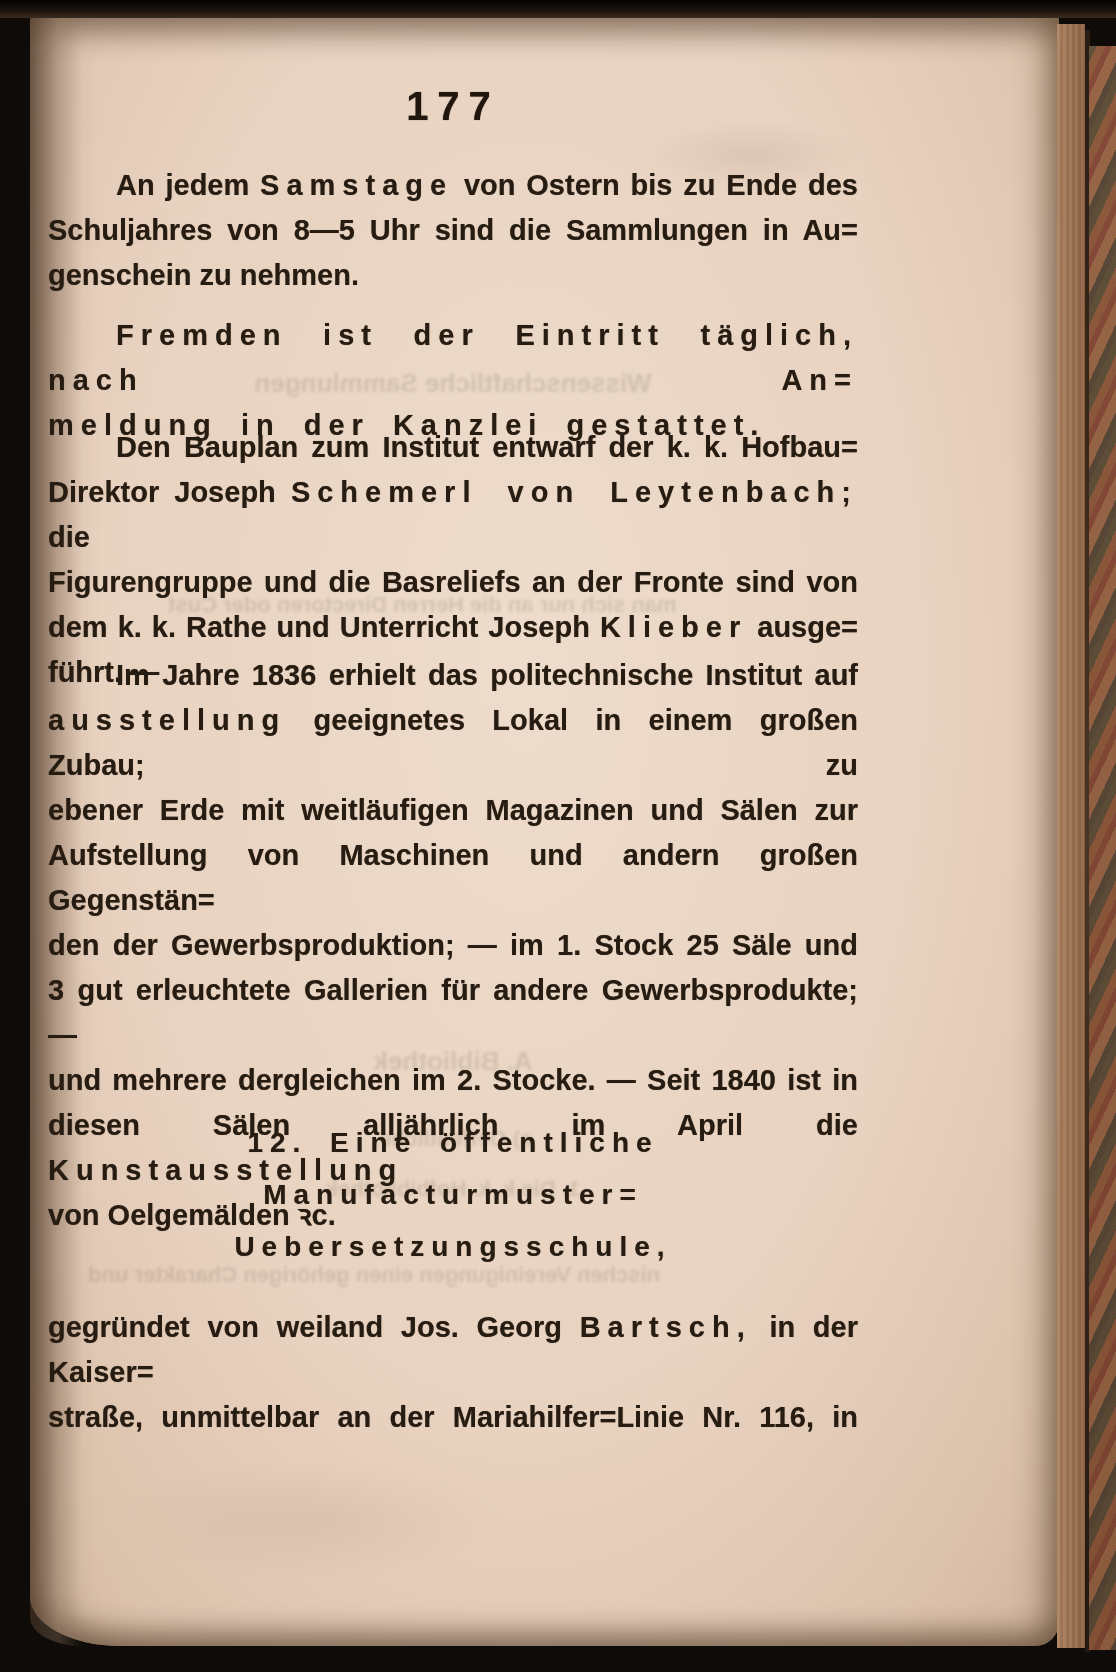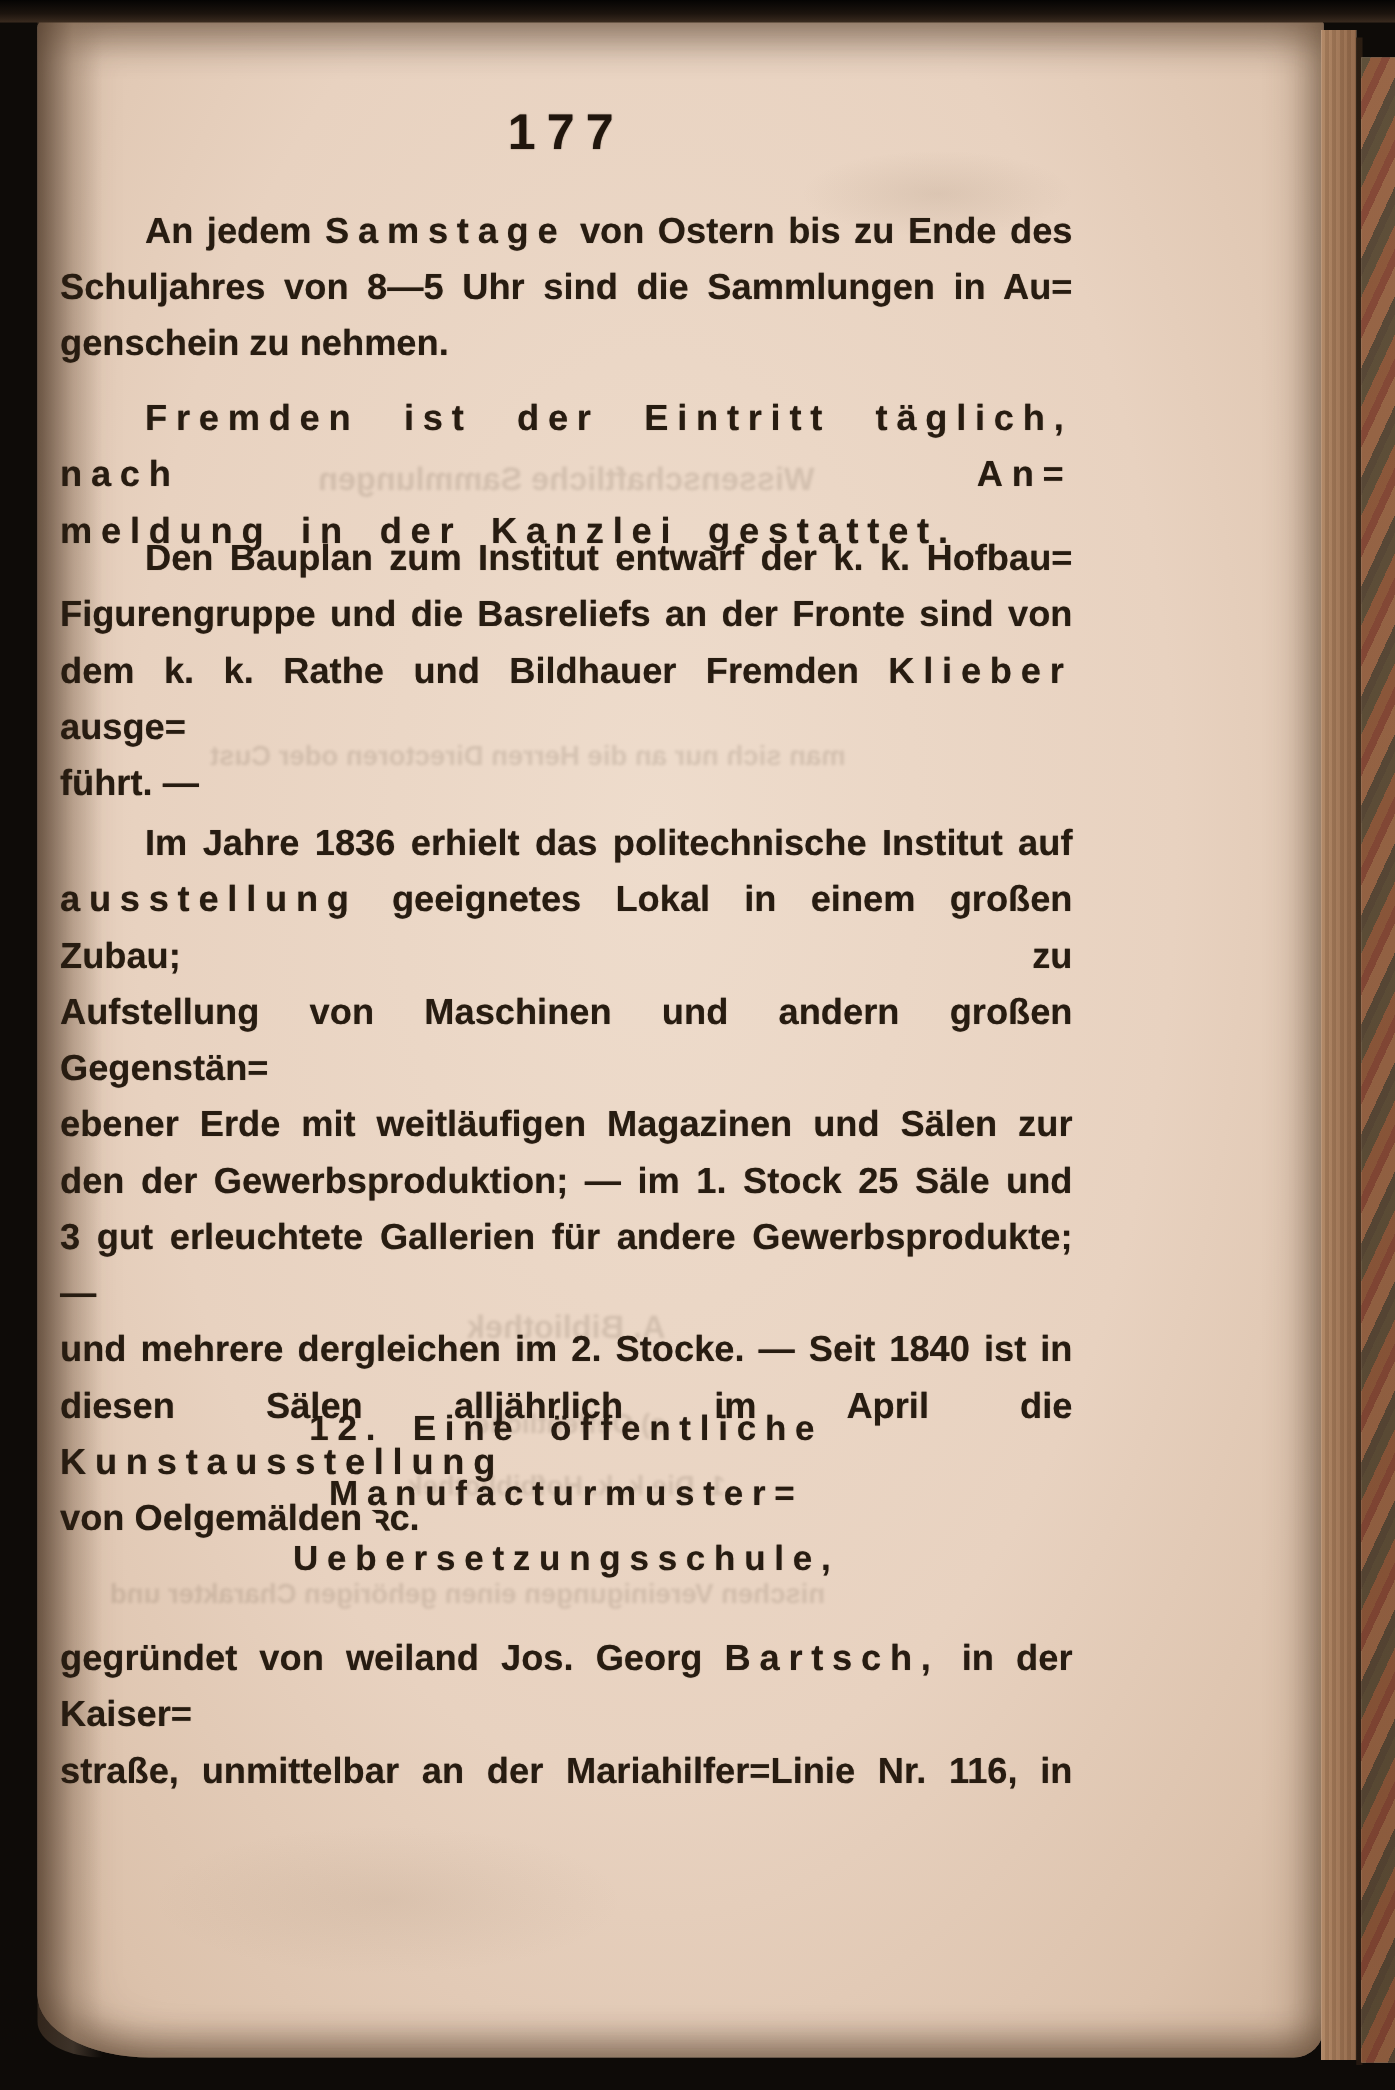--- a/index.html
+++ b/index.html
@@ -128,29 +128,30 @@
           <div class="line justify indent"><span>An jedem </span><span class="sp">Samstage</span><span> von Ostern bis zu Ende des</span></div>
           <div class="line justify"><span>Schuljahres von 8—5 Uhr sind die Sammlungen in Au=</span></div>
           <div class="line"><span>genschein zu nehmen.</span></div>
         </div>
         <div class="para" style="top: 313px;">
           <div class="line justify indent"><span class="sp">Fremden ist der Eintritt täglich, nach An=</span></div>
           <div class="line"><span class="sp">meldung in der Kanzlei gestattet.</span></div>
         </div>
         <div class="para" style="top: 425px;">
           <div class="line justify indent"><span>Den Bauplan zum Institut entwarf der k. k. Hofbau=</span></div>
+          <div class="line justify"><span>Direktor Joseph </span><span class="sp">Schemerl von Leytenbach;</span><span> die</span></div>
           <div class="line justify"><span>Figurengruppe und die Basreliefs an der Fronte sind von</span></div>
-          <div class="line justify"><span>dem k. k. Rathe und Bildhauer Fremden </span><span class="sp">Klieber</span><span> ausge=</span></div>
+          <div class="line justify"><span>dem k. k. Rathe und Unterricht Joseph </span><span class="sp">Klieber</span><span> ausge=</span></div>
           <div class="line"><span>führt. —</span></div>
         </div>
         <div class="para" style="top: 653px;">
           <div class="line justify indent"><span>Im Jahre 1836 erhielt das politechnische Institut auf</span></div>
           <div class="line justify"><span class="sp">ausstellung</span><span> geeignetes Lokal in einem großen Zubau; zu</span></div>
+          <div class="line justify"><span>ebener Erde mit weitläufigen Magazinen und Sälen zur</span></div>
           <div class="line justify"><span>Aufstellung von Maschinen und andern großen Gegenstän=</span></div>
-          <div class="line justify"><span>ebener Erde mit weitläufigen Magazinen und Sälen zur</span></div>
           <div class="line justify"><span>den der Gewerbsproduktion; — im 1. Stock 25 Säle und</span></div>
           <div class="line justify"><span>3 gut erleuchtete Gallerien für andere Gewerbsprodukte; —</span></div>
           <div class="line justify"><span>und mehrere dergleichen im 2. Stocke. — Seit 1840 ist in</span></div>
           <div class="line justify"><span>diesen Sälen alljährlich im April die </span><span class="sp">Kunstausstellung</span></div>
           <div class="line"><span>von Oelgemälden ꝛc.</span></div>
         </div>
         <div class="para" style="top: 1117px; font-size: 28px; line-height: 52px;">
           <div class="line center"><span class="sp">12. Eine öffentliche Manufacturmuster=</span></div>
           <div class="line center"><span class="sp">Uebersetzungsschule,</span></div>
         </div>

